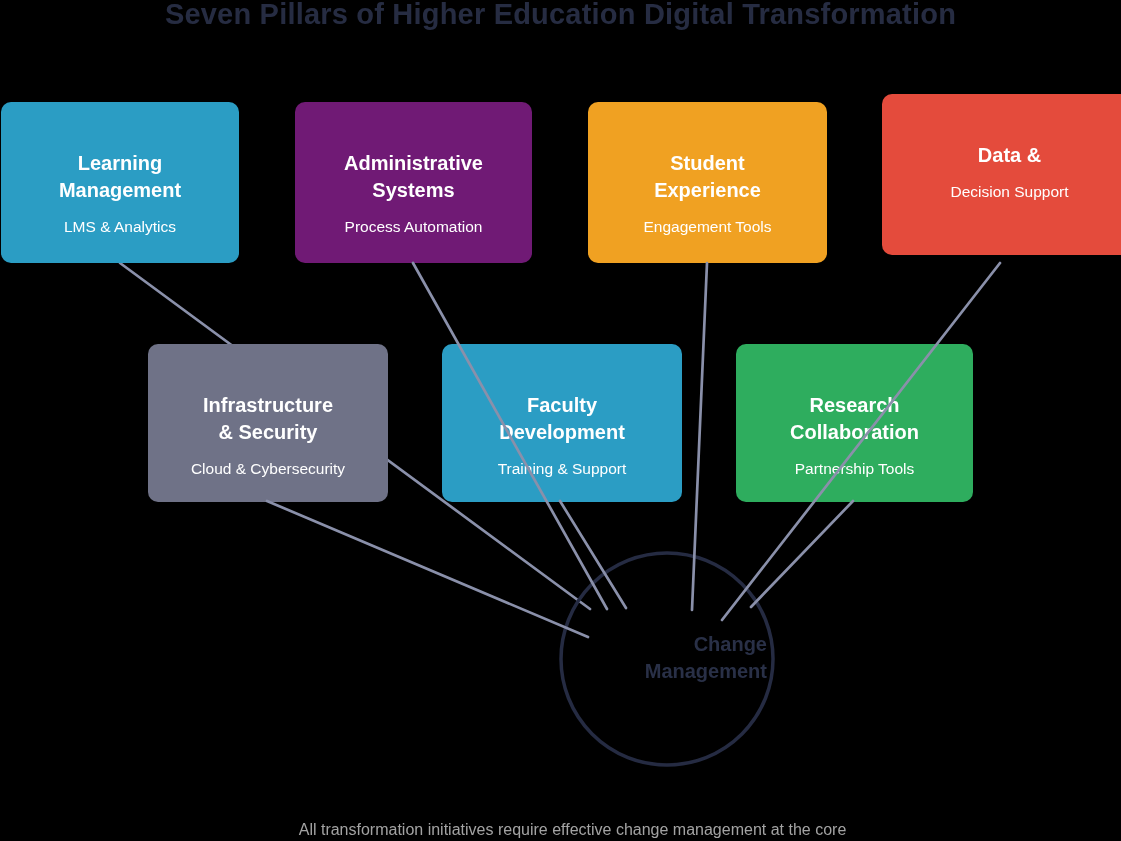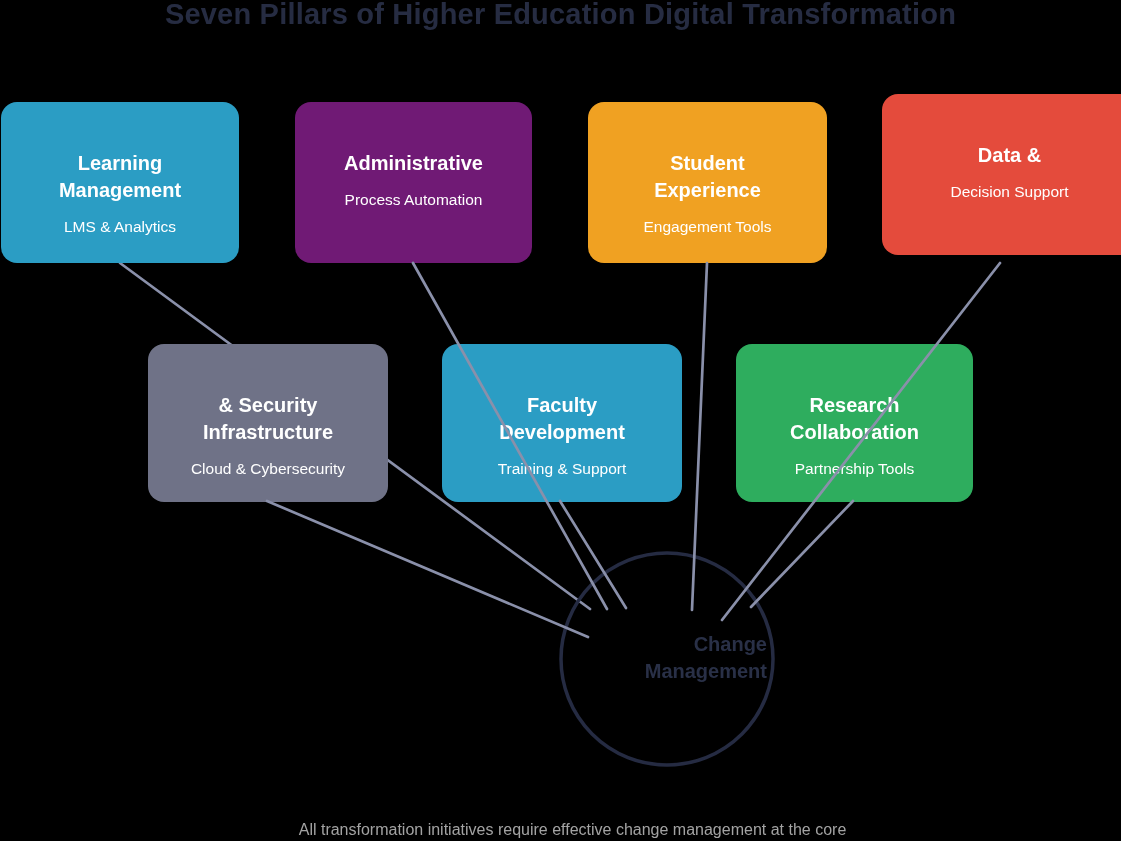--- a/index.html
+++ b/index.html
@@ -27,21 +27,21 @@
     left: 0;
     top: 0;
     width: 1121px;
     height: 841px;
     pointer-events: none;
   }
   .layer.under { z-index: 1; }
   .pillar {
     position: absolute;
     z-index: 2;
-    border-radius: 16px;
+    border-radius: 10px;
     color: #ffffff;
     text-align: center;
     box-sizing: border-box;
   }
   .pillar-title {
     margin-top: 48px;
     font-size: 20px;
     line-height: 27px;
     font-weight: bold;
   }
@@ -96,20 +96,21 @@
     <div class="pillar-title">
       <div>Learning</div>
       <div>Management</div>
     </div>
     <div class="pillar-sub">LMS &amp; Analytics</div>
   </div>
 
   <div class="pillar p1" style="background: #701a75;">
     <div class="pillar-title">
       <div>Administrative</div>
+      <div>Systems</div>
     </div>
     <div class="pillar-sub">Process Automation</div>
   </div>
 
   <div class="pillar p2" style="background: rgb(240, 161, 34);">
     <div class="pillar-title">
       <div>Student</div>
       <div>Experience</div>
     </div>
     <div class="pillar-sub">Engagement Tools</div>
@@ -117,22 +118,22 @@
 
   <div class="pillar p3" style="background: rgb(228, 75, 60);">
     <div class="pillar-title">
       <div>Data &amp;</div>
     </div>
     <div class="pillar-sub">Decision Support</div>
   </div>
 
   <div class="pillar p4" style="background: rgb(111, 114, 135);">
     <div class="pillar-title">
+      <div>Infrastructure</div>
       <div>&amp; Security</div>
-      <div>Infrastructure</div>
     </div>
     <div class="pillar-sub">Cloud &amp; Cybersecurity</div>
   </div>
 
   <div class="pillar p5" style="background: rgb(43, 157, 196);">
     <div class="pillar-title">
       <div>Faculty</div>
       <div>Development</div>
     </div>
     <div class="pillar-sub">Training &amp; Support</div>

